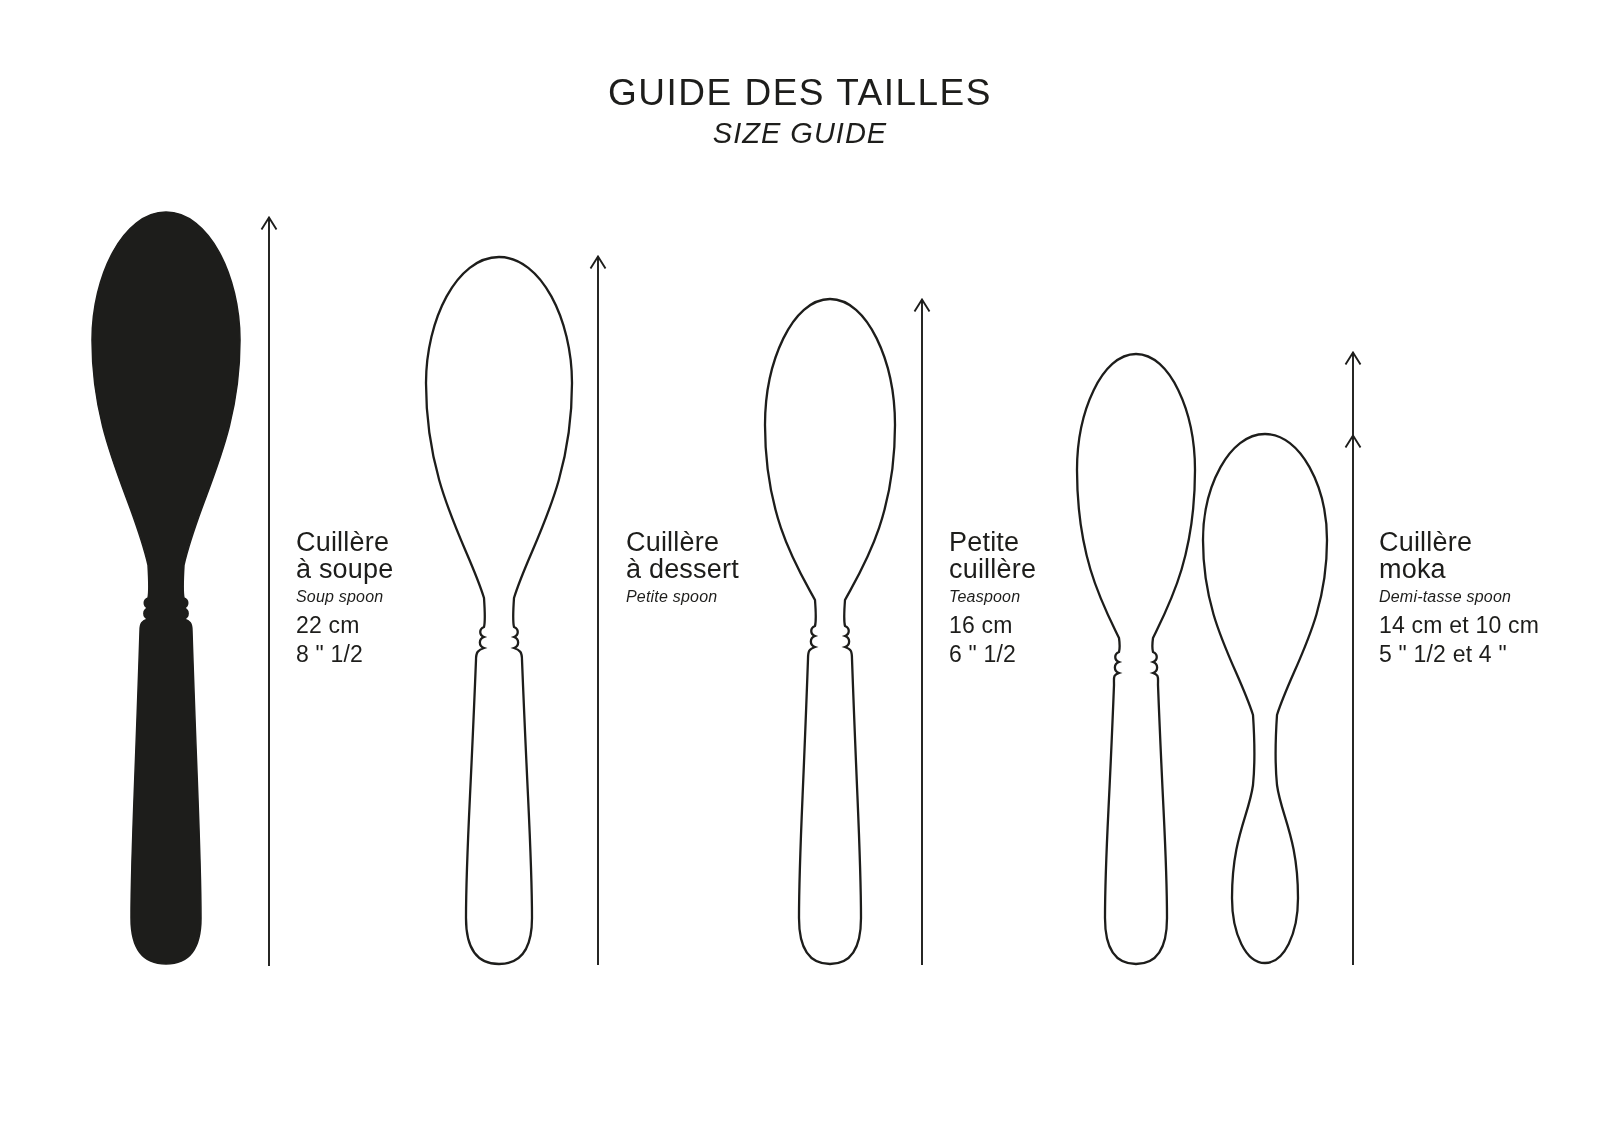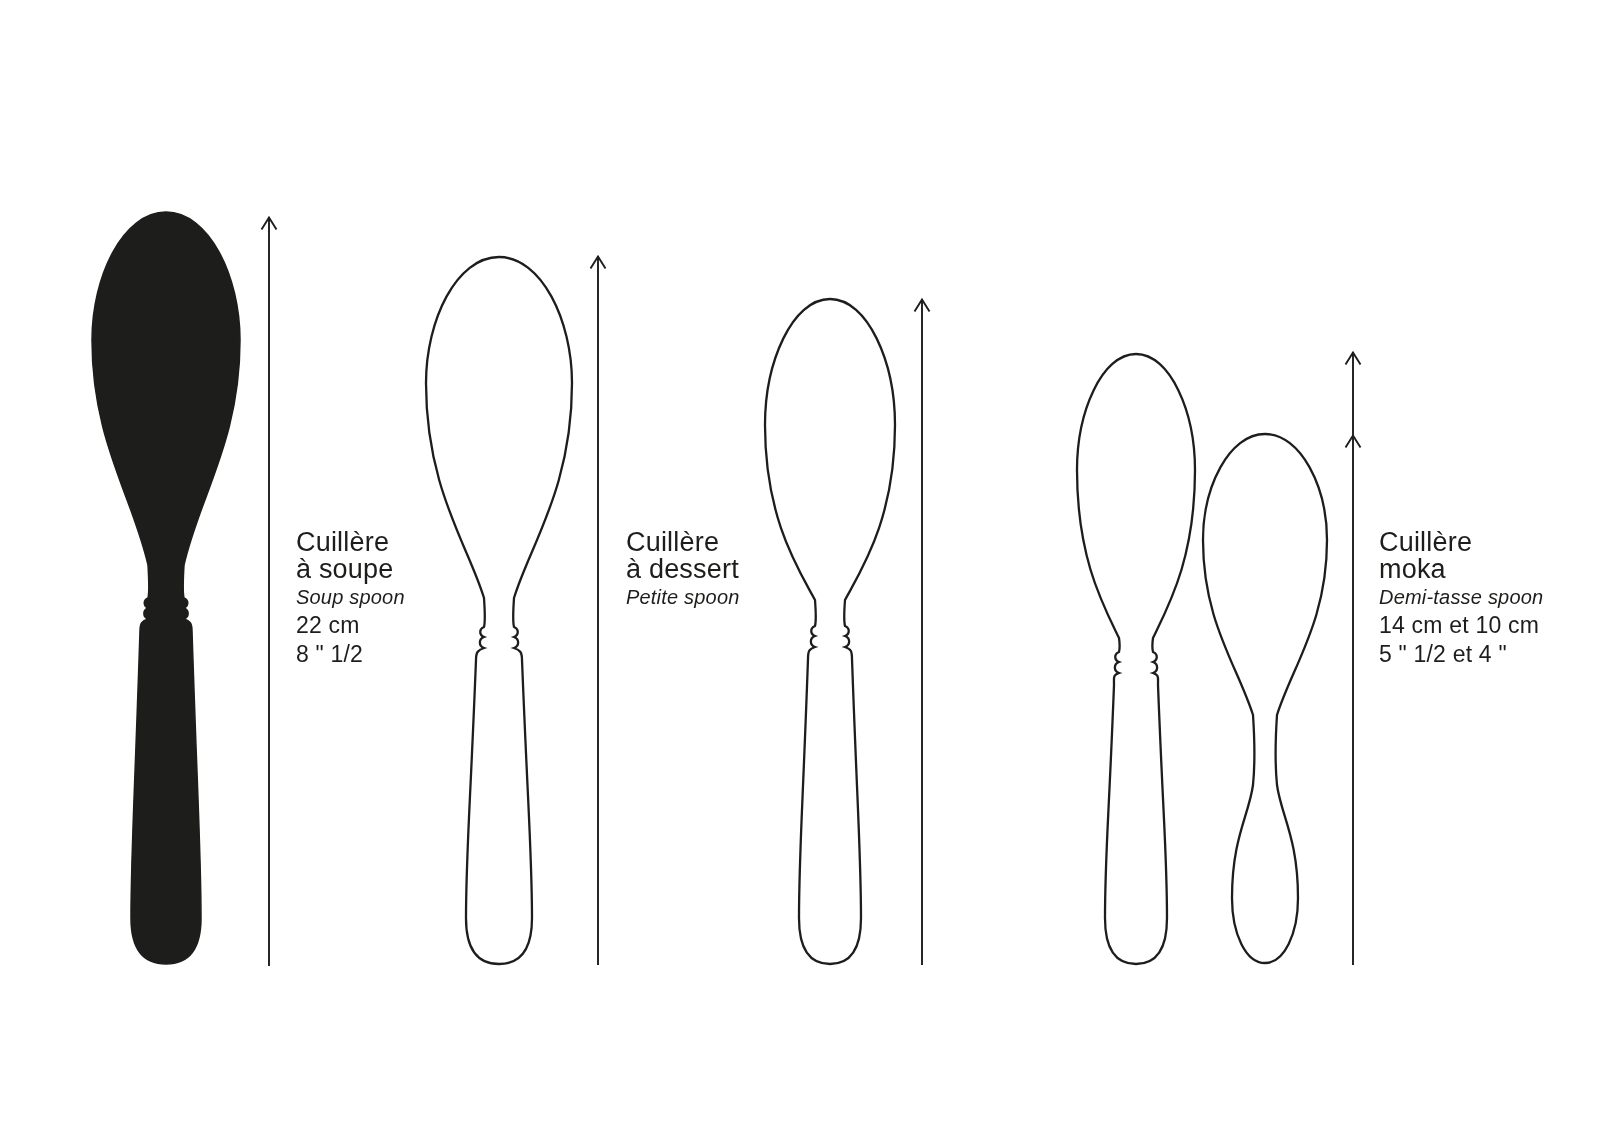--- a/index.html
+++ b/index.html
@@ -18,32 +18,36 @@
   .subtitle {
     margin:2px 0 0 0; font-size:29px; font-weight:400; font-style:italic;
     letter-spacing:1px; line-height:1.15; color:var(--ink);
   }
   svg.art { position:absolute; left:0; top:0; width:1600px; height:1125px; display:block; }
   .spoon { fill:none; stroke:var(--ink); stroke-width:2.3; }
   .spoon.filled { fill:var(--ink); stroke:var(--ink); stroke-width:1.5; }
   .arrow { fill:none; stroke:var(--ink); stroke-width:1.9; stroke-linecap:butt; stroke-linejoin:miter; }
   .label { position:absolute; width:240px; }
   .label .fr { font-size:27px; line-height:27px; letter-spacing:0.2px; }
-  .label .en { font-size:20px; line-height:28px; font-style:italic; letter-spacing:0.2px; }
+  .label .en { font-size:16px; line-height:28px; font-style:italic; letter-spacing:0.2px; }
   .label .sizes { margin-top:0; font-size:23px; line-height:29px; letter-spacing:0.2px; }
   .l1 { left:296px; top:529px; }
   .l2 { left:626px; top:529px; }
   .l3 { left:949px; top:529px; }
   .l4 { left:1379px; top:529px; width:260px; }
 </style>
 </head>
 <body>
 
 <div class="page">
 
+  <div class="header">
+    <h1 class="title">GUIDE DES TAILLES</h1>
+    <h2 class="subtitle">SIZE GUIDE</h2>
+  </div>
 
   <svg class="art" viewBox="0 0 1600 1125" aria-hidden="true">
     <path id="sp-soup" class="spoon filled" d="M 166 212 C 208.92 212 240 276 240 340 C 240 440.75 200 495 184 565 C 183 581.5 183 594 184 598 C 189 600 189 606 184 608 C 189.5 610 189.5 617 184 619 C 190 621 192 623 192 631 C 197.4 797.5 201 854 201 918 C 201 952 186.3 964 166 964 C 145.7 964 131 952 131 918 C 131 854 134.6 797.5 140 631 C 140 623 142 621 148 619 C 142.5 617 142.5 610 148 608 C 143 606 143 600 148 598 C 149 594 149 581.5 148 565 C 132 495 92 440.75 92 340 C 92 276 123.08000000000001 212 166 212 Z"></path>
     <path id="sp-dessert" class="spoon" d="M 499 257 C 541.34 257 572 320 572 383 C 572 488.3 530 545 514 598 C 513 612.5 513 623 514 627 C 519 629 519 635 514 637 C 519.5 639 519.5 646 514 648 C 520 650 522 652 522 660 C 528 812 532 854 532 918 C 532 952 518.14 964 499 964 C 479.86 964 466 952 466 918 C 466 854 470 812 476 660 C 476 652 478 650 484 648 C 478.5 646 478.5 639 484 637 C 479 635 479 629 484 627 C 485 623 485 612.5 484 598 C 468 545 426 488.3 426 383 C 426 320 456.65999999999997 257 499 257 Z"></path>
     <path id="sp-tea" class="spoon" d="M 830 299 C 867.7 299 895 362 895 425 C 895 519.25 861 570 845 600 C 844 613 844 622 845 626 C 850 628 850 634 845 636 C 850.5 638 850.5 645 845 647 C 851 649 852 651 852 659 C 857.4 811.5 861 854 861 918 C 861 952 847.98 964 830 964 C 812.02 964 799 952 799 918 C 799 854 802.6 811.5 808 659 C 808 651 809 649 815 647 C 809.5 645 809.5 638 815 636 C 810 634 810 628 815 626 C 816 622 816 613 815 600 C 799 570 765 519.25 765 425 C 765 362 792.3 299 830 299 Z"></path>
     <path id="sp-moka-large" class="spoon" d="M 1136 354 C 1170.22 354 1195 412 1195 470 C 1195 557.75 1169 605 1153 638 C 1152 645 1152 648 1153 652 C 1158 654 1158 660 1153 662 C 1158.5 664 1158.5 671 1153 673 C 1159 675 1158 677 1158 685 C 1163.4 824.5 1167 854 1167 918 C 1167 952 1153.98 964 1136 964 C 1118.02 964 1105 952 1105 918 C 1105 854 1108.6 824.5 1114 685 C 1114 677 1113 675 1119 673 C 1113.5 671 1113.5 664 1119 662 C 1114 660 1114 654 1119 652 C 1120 648 1120 645 1119 638 C 1103 605 1077 557.75 1077 470 C 1077 412 1101.78 354 1136 354 Z"></path>
     <path id="sp-moka-small" class="spoon" d="M 1265 434 C 1300.96 434 1327 487 1327 540 C 1327 621.25 1293 665 1277 715 C 1275 745 1275 765 1277 785 C 1281 815 1298 838 1298 898 C 1298 933.75 1284.14 963 1265 963 C 1245.86 963 1232 933.75 1232 898 C 1232 838 1249 815 1253 785 C 1255 765 1255 745 1253 715 C 1237 665 1203 621.25 1203 540 C 1203 487 1229.04 434 1265 434 Z"></path>
     <path id="ar-soup" class="arrow" d="M 269 966 L 269 219 M 261.5 229.5 L 269 217.5 L 276.5 229.5"></path>
     <path id="ar-dessert" class="arrow" d="M 598 965 L 598 258 M 590.5 268.5 L 598 256.5 L 605.5 268.5"></path>
     <path id="ar-tea" class="arrow" d="M 922 965 L 922 301 M 914.5 311.5 L 922 299.5 L 929.5 311.5"></path>
@@ -59,20 +63,29 @@
       <div>8 " 1/2</div>
     </div>
   </div>
 
   <div class="label l2">
     <div class="fr">Cuillère</div>
     <div class="fr">à dessert</div>
     <div class="en">Petite spoon</div>
   </div>
 
+  <div class="label l3">
+    <div class="fr">Petite</div>
+    <div class="fr">cuillère</div>
+    <div class="en">Teaspoon</div>
+    <div class="sizes">
+      <div>16 cm</div>
+      <div>6 " 1/2</div>
+    </div>
+  </div>
 
   <div class="label l4">
     <div class="fr">Cuillère</div>
     <div class="fr">moka</div>
     <div class="en">Demi-tasse spoon</div>
     <div class="sizes">
       <div>14 cm et 10 cm</div>
       <div>5 " 1/2 et 4 "</div>
     </div>
   </div>

